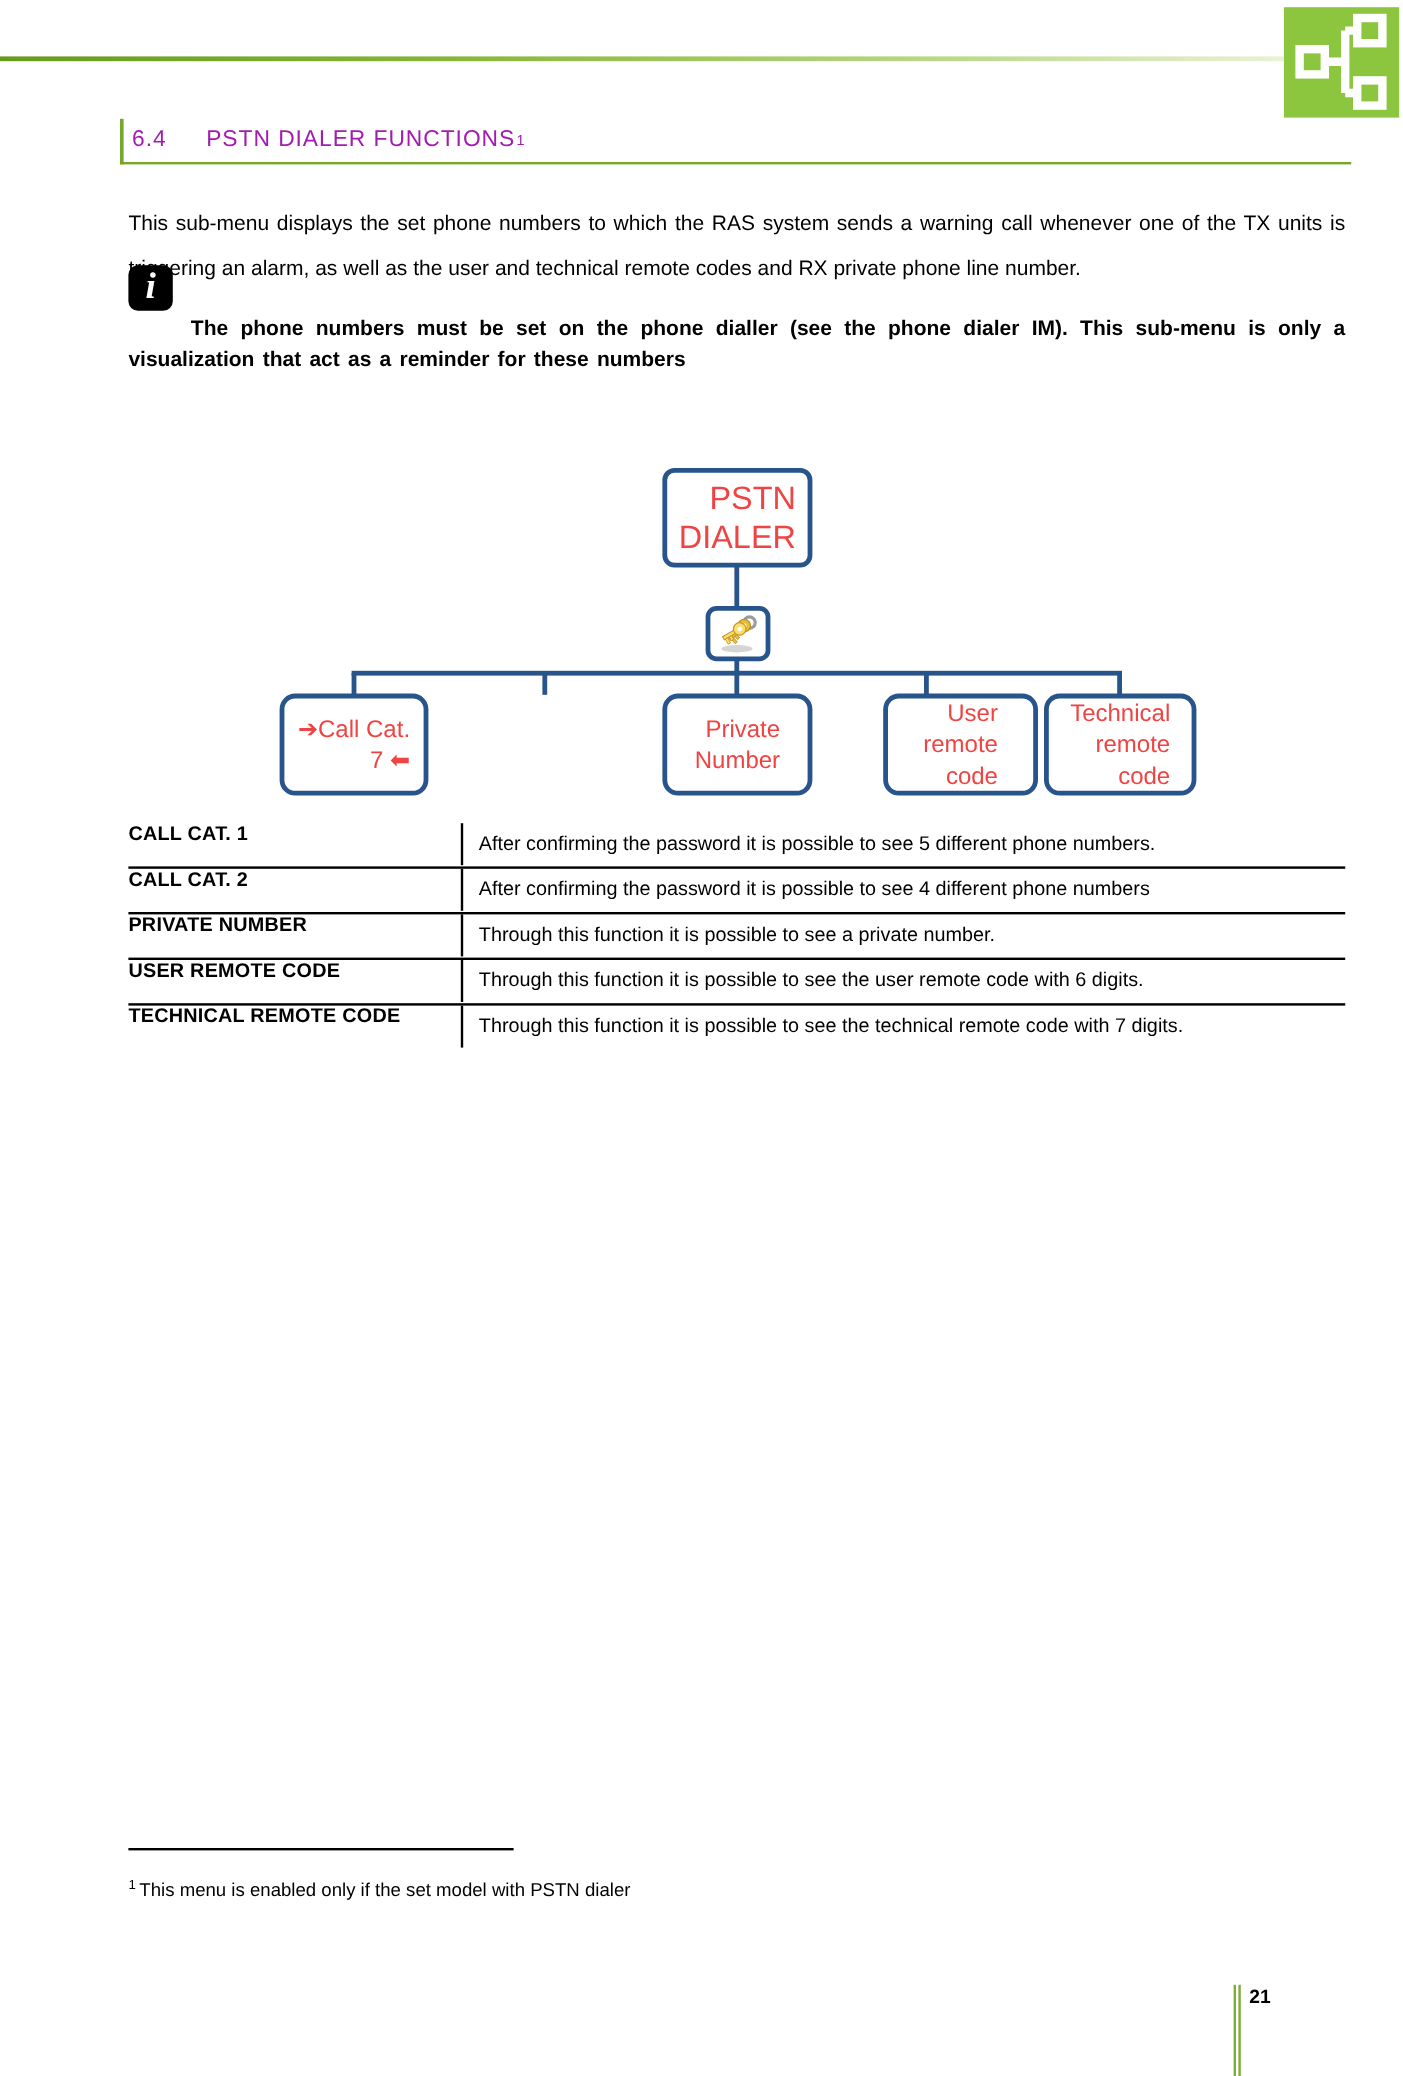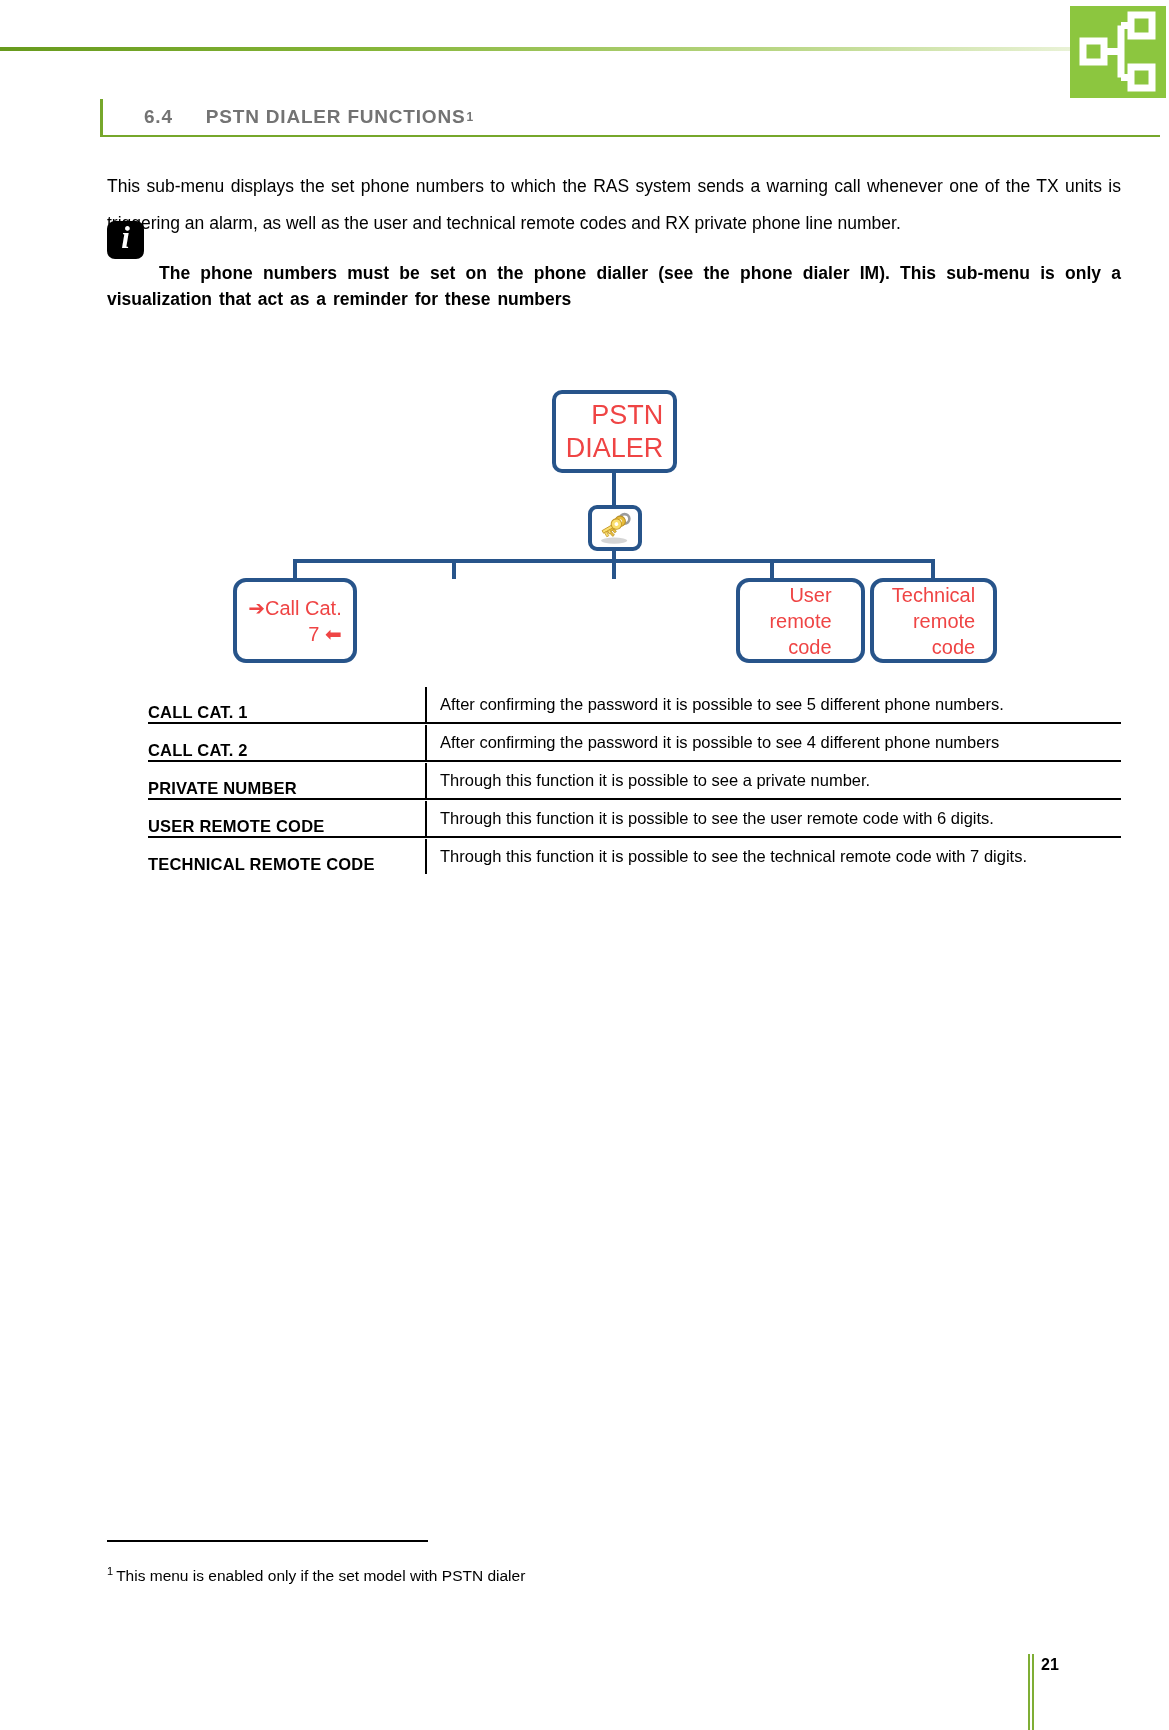--- a/index.html
+++ b/index.html
@@ -7,21 +7,21 @@
         font-family:"Liberation Sans",sans-serif;color:#000;}
 
   .top-rule{position:absolute;left:0;top:47px;width:1070px;height:4px;
     background:linear-gradient(to right,#679a1d 0%,#86b639 35%,#b5d47e 70%,#e9f2d6 100%);}
 
   .logo{position:absolute;left:1070px;top:6px;width:96px;height:92px;background:#8cc63f;}
   .logo svg{display:block;}
 
   .heading{position:absolute;left:100px;top:99px;width:1023px;height:36px;
     border-left:3px solid #76a72b;border-bottom:2px solid #76a72b;
-    display:flex;align-items:center;color:#737373;font-weight:bold;font-size:19px;letter-spacing:.8px;padding-left:34px;}
+    display:flex;align-items:center;color:#a21caf;font-weight:normal;font-size:19px;letter-spacing:.8px;}
   .heading .num{margin-left:7px;}
   .heading .ttl{margin-left:33px;}
   .heading sup{font-size:12px;margin-left:1px;}
 
   .intro{position:absolute;left:107px;top:150px;width:1014px;
     font-size:17.5px;line-height:37px;text-align:justify;}
 
   .info-icon{position:absolute;left:107px;top:221px;width:37px;height:38px;background:#000;
     border-radius:8px;color:#fff;display:flex;align-items:center;justify-content:center;
     font-family:"Liberation Serif",serif;font-style:italic;font-weight:bold;font-size:31px;}
@@ -47,21 +47,21 @@
   .root{left:552px;top:390px;width:117px;height:75px;font-size:27px;line-height:1.22;border-radius:10px;}
   .keybox{left:588px;top:505px;width:46px;height:38px;border-radius:9px;}
   .child{top:578px;height:77px;font-size:20px;line-height:1.3;}
   .c0{left:233px;width:116px;}
   .c1{left:392px;width:117px;}
   .c2{left:552px;width:117px;}
   .c3{left:736px;width:121px;}
   .c4{left:870px;width:119px;}
 
   .ftable{position:absolute;left:107px;top:686px;width:1014px;}
-  .frow{display:flex;align-items:flex-end;border-bottom:2px solid #000;min-height:36px;margin-left:41px;}
+  .frow{display:flex;align-items:flex-start;border-bottom:2px solid #000;min-height:36px;}
   .frow:last-child{border-bottom:none;}
   .flabel{flex:none;width:277px;display:flex;align-items:center;
     font-weight:bold;font-size:16.5px;letter-spacing:.2px;}
   .fdesc{flex:1;border-left:2px solid #000;padding:8px 0 8px 13px;
     font-size:16.5px;display:flex;align-items:center;}
 
   .fn-rule{position:absolute;left:107px;top:1540px;width:321px;height:0;border-top:2px solid #000;}
   .footnote{position:absolute;left:107px;top:1549px;width:700px;font-size:15.5px;}
   .footnote sup{font-size:11px;margin-right:3px;}
 
@@ -130,20 +130,22 @@
     <div class="dline v2"></div>
     <div class="dline h1"></div>
     <div class="dline d0"></div>
     <div class="dline d1"></div>
     <div class="dline d2"></div>
     <div class="dline d3"></div>
     <div class="dline d4"></div>
 
     <div class="dbox child c0">➔Call Cat.
 7 ⬅</div>
+    <div class="dbox child c2">Private
+Number</div>
     <div class="dbox child c3">User
 remote
 code</div>
     <div class="dbox child c4">Technical
 remote
 code</div>
   </div>
 
   <div class="ftable">
     <div class="frow">

